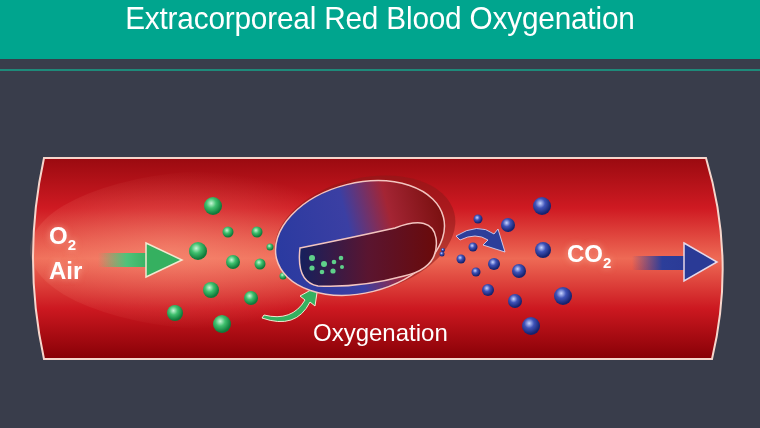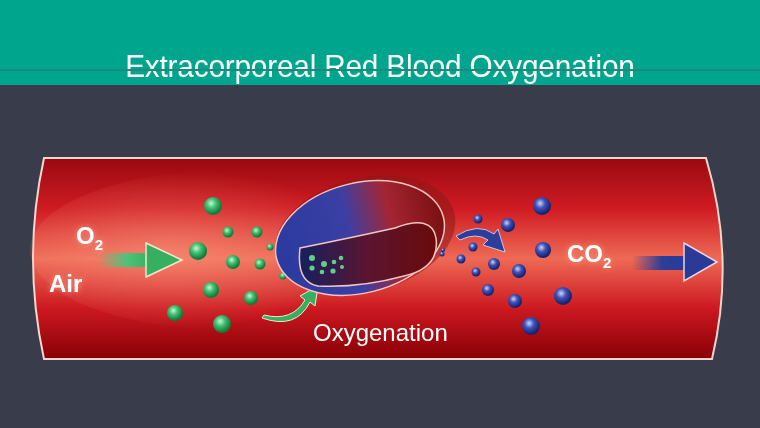--- a/index.html
+++ b/index.html
@@ -1,24 +1,24 @@
 <!DOCTYPE html>
 <html><head>
 <meta charset="utf-8">
 <style>
   html, body { margin:0; padding:0; }
   body { width:760px; height:428px; overflow:hidden; background:#393d4b; font-family:"Liberation Sans", sans-serif; position:relative; }
-  .header { position:absolute; left:0; top:0; width:760px; height:85px; background:#00a58e; display:flex; align-items:flex-end; justify-content:center; }
+  .header { position:absolute; left:0; top:0; width:760px; height:59px; background:#00a58e; display:flex; align-items:flex-start; justify-content:center; }
   .header-title { color:#ffffff; font-size:32px; font-family:"Liberation Sans", sans-serif; letter-spacing:-0.2px; transform:scaleX(0.93); }
   .divider { position:absolute; left:0; top:69px; width:760px; height:2px; background:#1e8a7a; }
   svg.scene { position:absolute; left:0; top:0; }
   .label { position:absolute; color:#ffffff; font-family:"Liberation Sans", sans-serif; font-weight:bold; text-shadow:0 0 6px rgba(255,190,170,0.6); }
   .label sub { font-size:15px; vertical-align:-6px; }
-  .o2 { left:49px; top:222px; font-size:24px;margin-left:27px; }
-  .air { left:49px; top:270px; font-size:24px; }
+  .o2 { left:49px; top:222px; font-size:24px; }
+  .air { left:49px; top:257px; font-size:24px; }
   .co2 { left:567px; top:240px; font-size:24px;text-align:right; }
   .oxy { position:absolute; left:313px; top:319px; color:#ffffff; font-size:24px; font-family:"Liberation Sans", sans-serif; }
 </style>
 </head>
 <body>
 
 <div class="header">
   <span class="header-title">Extracorporeal Red Blood Oxygenation</span>
 </div>
 <div class="divider"></div>

